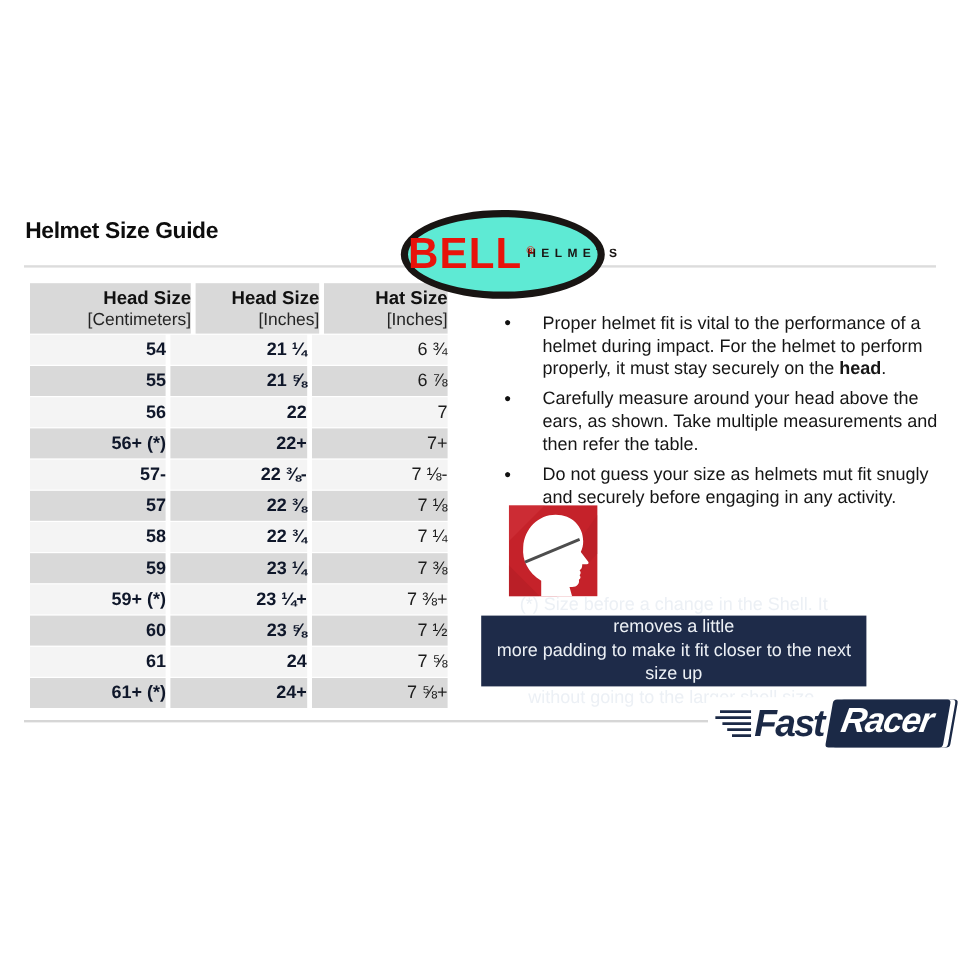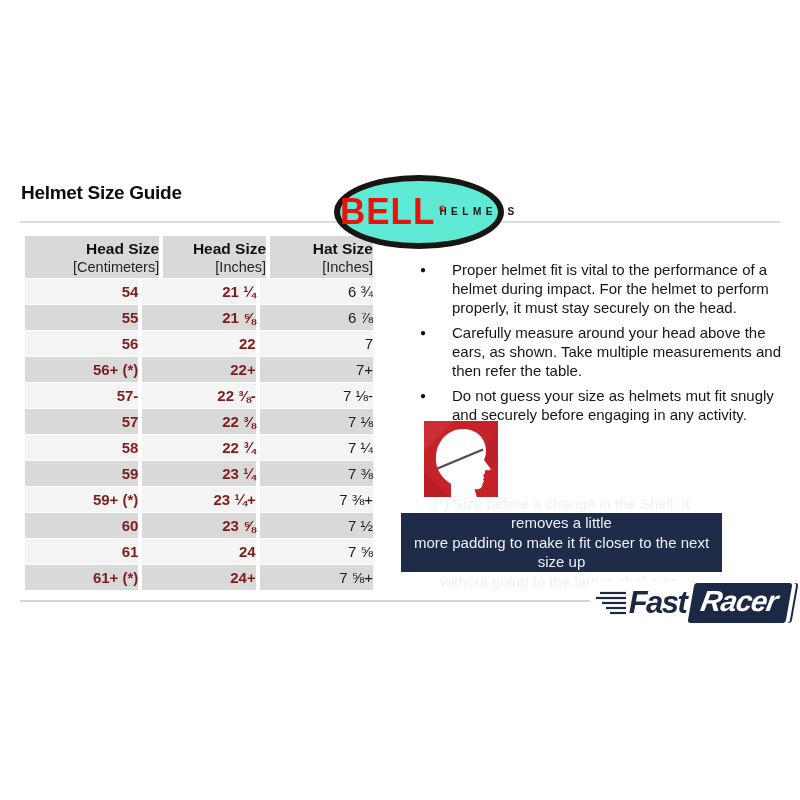--- a/index.html
+++ b/index.html
@@ -29,27 +29,27 @@
   
   .size-table{position:absolute;left:25px;top:236px;width:348px;z-index:3;}
   .trow{display:grid;grid-template-columns:1fr 1fr 1fr;column-gap:4px;margin-bottom:1px;}
   .tcell{height:25px;line-height:25px;text-align:right;font-size:15px;color:#1c1c1c;}
   .trow.dark .tcell{background:#d9d9d9;}
   .trow.light .tcell{background:#f4f4f4;}
   .trow.thead .tcell{height:42px;line-height:normal;background:#d9d9d9;
     display:flex;flex-direction:column;justify-content:center;}
   .h1{font-weight:700;font-size:15.5px;line-height:19px;color:#111;}
   .h2{font-size:14.5px;line-height:18px;color:#242424;padding-left:48px;}
-  .col-bold{font-weight:700;color:#7f1d1d;}
+  .col-bold{font-weight:700;color:#0f172a;}
   
   .bullets{position:absolute;left:420px;top:260px;width:378px;z-index:2;}
   .bullet{display:flex;margin-bottom:6px;}
   .bullet-marker{width:32px;flex:none;font-size:10px;line-height:19px;color:#111;}
   .bullet-text{font-size:15px;line-height:19px;color:#161616;white-space:pre-line;}
-  .bullet-text b{font-weight:400;}
+  .bullet-text b{font-weight:700;}
   
   .head-img{position:absolute;left:424px;top:421px;width:74px;height:76px;z-index:2;}
   .measure-caption{
     position:absolute;left:516px;top:428px;width:276px;z-index:2;
     font-size:14.5px;font-style:italic;line-height:19.5px;color:#161616;white-space:pre-line;
   }
   
   .shell-note{
     position:absolute;left:401px;top:513px;width:321px;height:59px;box-sizing:border-box;
     background:#1e2b49;color:#ecf0f5;z-index:2;

